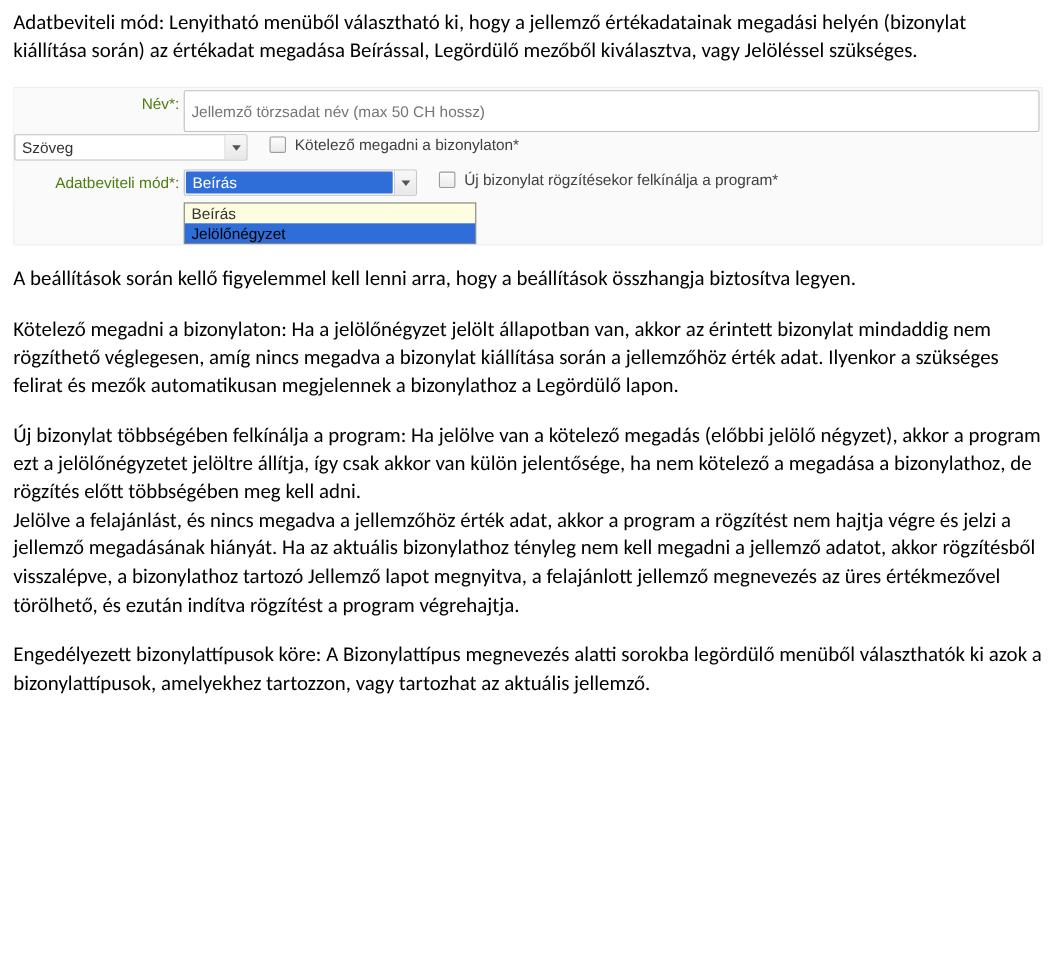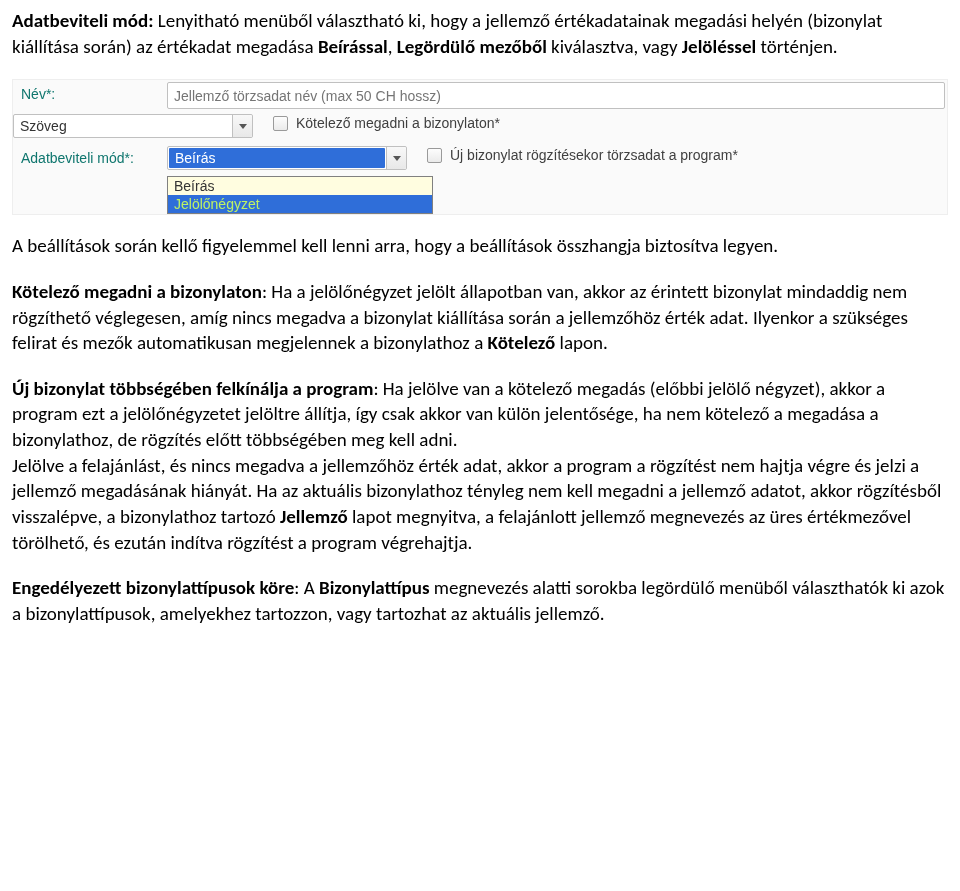--- a/index.html
+++ b/index.html
@@ -20,21 +20,21 @@
     .paragraph {
       margin-bottom: 20px;
       line-height: 1.35;
     }
 
     .para-after-img {
       margin-top: 18px;
     }
 
     .bold {
-      font-weight: bold;
+      font-weight: normal;
     }
 
     
     .form-panel {
       background: #fafafa;
       border: 1px solid #eee;
       margin: 10px 0 0 0;
       padding: 0;
       font-family: Tahoma, Verdana, sans-serif;
       font-size: 14px;
@@ -49,39 +49,40 @@
 
     .form-row.top {
       padding-top: 0;
     }
 
     .form-label {
       width: 154px;
       flex-shrink: 0;
       background: #fafafa;
       padding: 6px 4px 0 8px;
-      color: #0f766e;
+      color: #4d7c0f;
+      text-align: right;
     }
 
     .text-input {
       flex: 1;
-      height: 27px;
+      height: 38px;
       background: #fff;
       border: 1px solid #c0c0c0;
       border-radius: 2px;
       color: #8a8a8a;
       padding: 2px 6px;
       font-family: Tahoma, sans-serif;
       font-size: 14px;
       margin: 2px 2px 0 0;
     }
 
     .dropdown {
       position: relative;
-      width: 240px;
+      width: 212px;
       height: 24px;
       background: #fff;
       border: 1px solid #c0c0c0;
       border-radius: 2px;
       display: flex;
       align-items: center;
       margin: 2px 0 0 0;
       font-size: 14px;
     }
 
@@ -163,28 +164,28 @@
 
     .dropdown-item {
       padding: 1px 6px;
       font-size: 14px;
       color: #333;
       cursor: pointer;
     }
 
     .dropdown-item.selected {
       background: #2f6ed9;
-      color: #bef264;
+      color: #000000;
     }
   </style>
 </head>
 <body>
 
 <p class="paragraph">
-  <span class="bold">Adatbeviteli mód:</span><span> Lenyitható menüből választható ki, hogy a jellemző értékadatainak megadási helyén (bizonylat kiállítása során) az értékadat megadása </span><span class="bold">Beírással</span><span>, </span><span class="bold">Legördülő mezőből</span><span> kiválasztva, vagy </span><span class="bold">Jelöléssel</span><span> történjen.</span>
+  <span class="bold">Adatbeviteli mód:</span><span> Lenyitható menüből választható ki, hogy a jellemző értékadatainak megadási helyén (bizonylat kiállítása során) az értékadat megadása </span><span class="bold">Beírással</span><span>, </span><span class="bold">Legördülő mezőből</span><span> kiválasztva, vagy </span><span class="bold">Jelöléssel</span><span> szükséges.</span>
 </p>
 
 <div class="form-panel">
 
   <div class="form-row top">
     <div class="form-label">Név*:</div>
     <input class="text-input" type="text" placeholder="Jellemző törzsadat név (max 50 CH hossz)" style="">
   </div>
 
   <div class="form-row">
@@ -206,36 +207,36 @@
     <div class="form-label">Adatbeviteli mód*:</div>
     <div class="dropdown expanded">
       <span class="dropdown-value highlighted">Beírás</span>
       <div class="dropdown-arrow">
         <div class="chevron"></div>
       </div>
     </div>
     <div class="right-cell">
       <div class="checkbox-area">
         <div class="checkbox"></div>
-        <span class="checkbox-label">Új bizonylat rögzítésekor törzsadat a program*</span>
+        <span class="checkbox-label">Új bizonylat rögzítésekor felkínálja a program*</span>
       </div>
     </div>
   </div>
 
   <div class="dropdown-list">
     <div class="dropdown-item">Beírás</div>
     <div class="dropdown-item selected">Jelölőnégyzet</div>
   </div>
 
 </div>
 
 <p class="paragraph para-after-img">A beállítások során kellő figyelemmel kell lenni arra, hogy a beállítások összhangja biztosítva legyen.</p>
 
 <p class="paragraph">
-  <span class="bold">Kötelező megadni a bizonylaton</span><span>: Ha a jelölőnégyzet jelölt állapotban van, akkor az érintett bizonylat mindaddig nem rögzíthető véglegesen, amíg nincs megadva a bizonylat kiállítása során a jellemzőhöz érték adat. Ilyenkor a szükséges felirat és mezők automatikusan megjelennek a bizonylathoz a </span><span class="bold">Kötelező</span><span> lapon.</span>
+  <span class="bold">Kötelező megadni a bizonylaton</span><span>: Ha a jelölőnégyzet jelölt állapotban van, akkor az érintett bizonylat mindaddig nem rögzíthető véglegesen, amíg nincs megadva a bizonylat kiállítása során a jellemzőhöz érték adat. Ilyenkor a szükséges felirat és mezők automatikusan megjelennek a bizonylathoz a </span><span class="bold">Legördülő</span><span> lapon.</span>
 </p>
 
 <p class="paragraph">
   <span class="bold">Új bizonylat többségében felkínálja a program</span><span>: Ha jelölve van a kötelező megadás (előbbi jelölő négyzet), akkor a program ezt a jelölőnégyzetet jelöltre állítja, így csak akkor van külön jelentősége, ha nem kötelező a megadása a bizonylathoz, de rögzítés előtt többségében meg kell adni.</span><br>
   <span>Jelölve a felajánlást, és nincs megadva a jellemzőhöz érték adat, akkor a program a rögzítést nem hajtja végre és jelzi a jellemző megadásának hiányát. Ha az aktuális bizonylathoz tényleg nem kell megadni a jellemző adatot, akkor rögzítésből visszalépve, a bizonylathoz tartozó </span><span class="bold">Jellemző</span><span> lapot megnyitva, a felajánlott jellemző megnevezés az üres értékmezővel törölhető, és ezután indítva rögzítést a program végrehajtja.</span>
 </p>
 
 <p class="paragraph">
   <span class="bold">Engedélyezett bizonylattípusok köre</span><span>: A </span><span class="bold">Bizonylattípus</span><span> megnevezés alatti sorokba legördülő menüből választhatók ki azok a bizonylattípusok, amelyekhez tartozzon, vagy tartozhat az aktuális jellemző.</span>
 </p>

